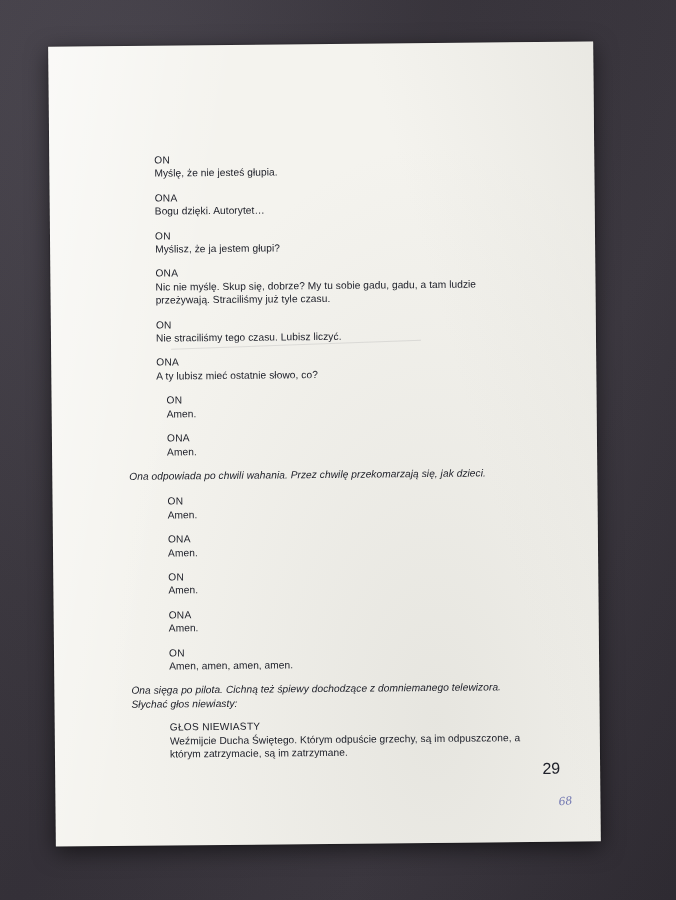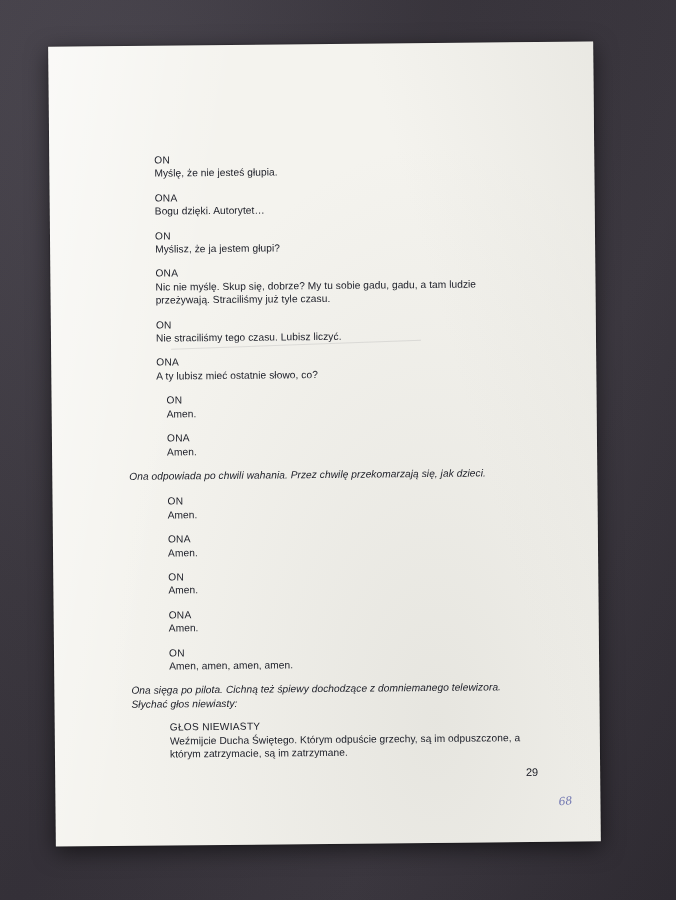--- a/index.html
+++ b/index.html
@@ -80,23 +80,23 @@
   }
   .stage-2 {
     font-style: italic;
     margin-left: -28px;
     margin-bottom: 10px;
     margin-top: 4px;
     letter-spacing: 0.05px;
   }
   .page-number {
     position: absolute;
-    right: 62px;
+    right: 40px;
     bottom: 64px;
-    font-size: 11px;
+    font-size: 16px;
     color: #20222b;
   }
   .pencil-mark {
     position: absolute;
     right: 28px;
     bottom: 34px;
     font-size: 11px;
     color: #5c63a8;
     font-family: "DejaVu Serif", serif;
     font-style: italic;

